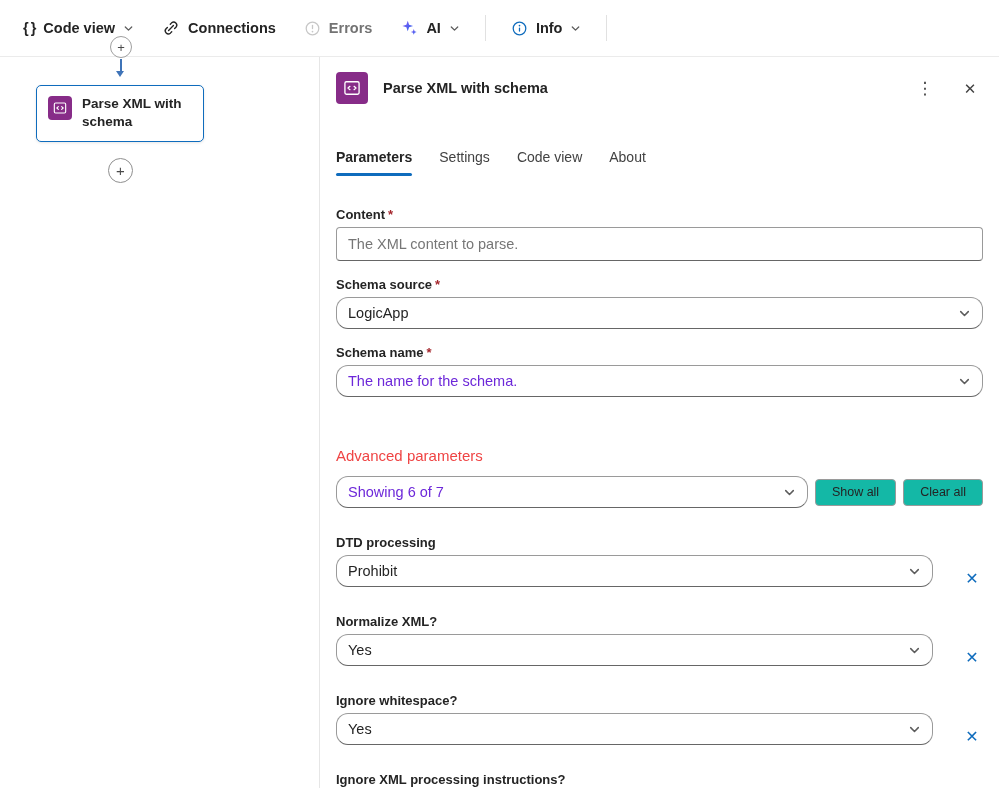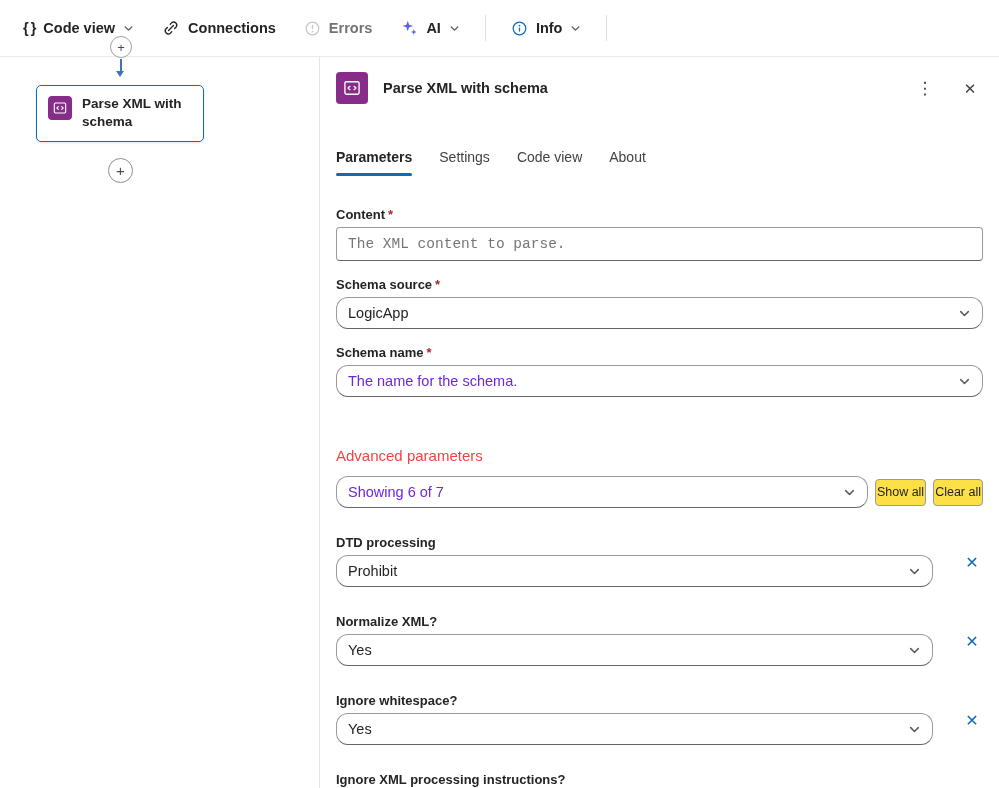--- a/index.html
+++ b/index.html
@@ -44,36 +44,36 @@
   .tabs{display:flex;padding:0 16px;margin-top:37px}
   .tab{padding:8px 0 11px;margin-right:27px;font-size:14px;color:#424242;position:relative;cursor:pointer}
   .tab.active{font-weight:600;color:#242424}
   .tab.active::after{content:"";position:absolute;left:0;right:0;bottom:0;height:3px;border-radius:2px;background:#0f6cbd}
 
   .content{padding:0 16px;margin-top:31px}
   .field{margin-bottom:16px}
   .field-label{font-size:13px;font-weight:600;color:#242424;margin-bottom:5px}
   .req{color:#a4262c;margin-left:3px;font-weight:600}
   .text-input{width:100%;height:32px;border:1px solid #9a9a9a;border-bottom-color:#666;border-radius:4px;
-    padding:16px 11px;font-size:14.5px;font-family:Liberation Mono, monospace;color:#242424;background:#fff;outline:none}
+    padding:16px 11px;font-size:14.5px;font-family:Liberation Sans, sans-serif;color:#242424;background:#fff;outline:none}
   .text-input::placeholder{color:#767676}
   .dropdown{height:32px;border:1px solid #9a9a9a;border-bottom-color:#666;border-radius:12px;padding:0 11px;
     display:flex;align-items:center;justify-content:space-between;background:#fff;cursor:pointer}
   .dd-text{font-size:14.5px;color:#242424}
   .dd-placeholder{color:#6d28d9}
 
   .advanced-heading{font-size:15px;font-weight:400;color:#ef4444;margin-top:50px}
   .advanced-row{display:flex;align-items:center;gap:7px;margin-top:12px}
   .advanced-row .dropdown{flex:1}
-  .small-btn{height:27px;padding:0 1px;border:1px solid #9a9a9a;border-radius:4px;background:#fde047;
+  .small-btn{height:27px;padding:0 16px;border:1px solid #9a9a9a;border-radius:4px;background:#14b8a6;
     font-size:12.5px;font-family:inherit;color:#242424;cursor:pointer;white-space:nowrap}
 
   .param{margin-top:27px}
   .param:first-of-type{margin-top:29px}
-  .param-row{display:flex;align-items:flex-start;gap:28px;margin-top:5px}
+  .param-row{display:flex;align-items:flex-end;gap:28px;margin-top:5px}
   .param-row .dropdown{flex:1}
   .dismiss{color:#0f6cbd;font-size:16px;line-height:1;width:22px;text-align:center;cursor:pointer;flex:none}
 </style>
 </head>
 <body>
 
 <div class="toolbar">
   <div class="tb-item">
     <span class="braces">{ }</span>
     <span>Code view</span>

